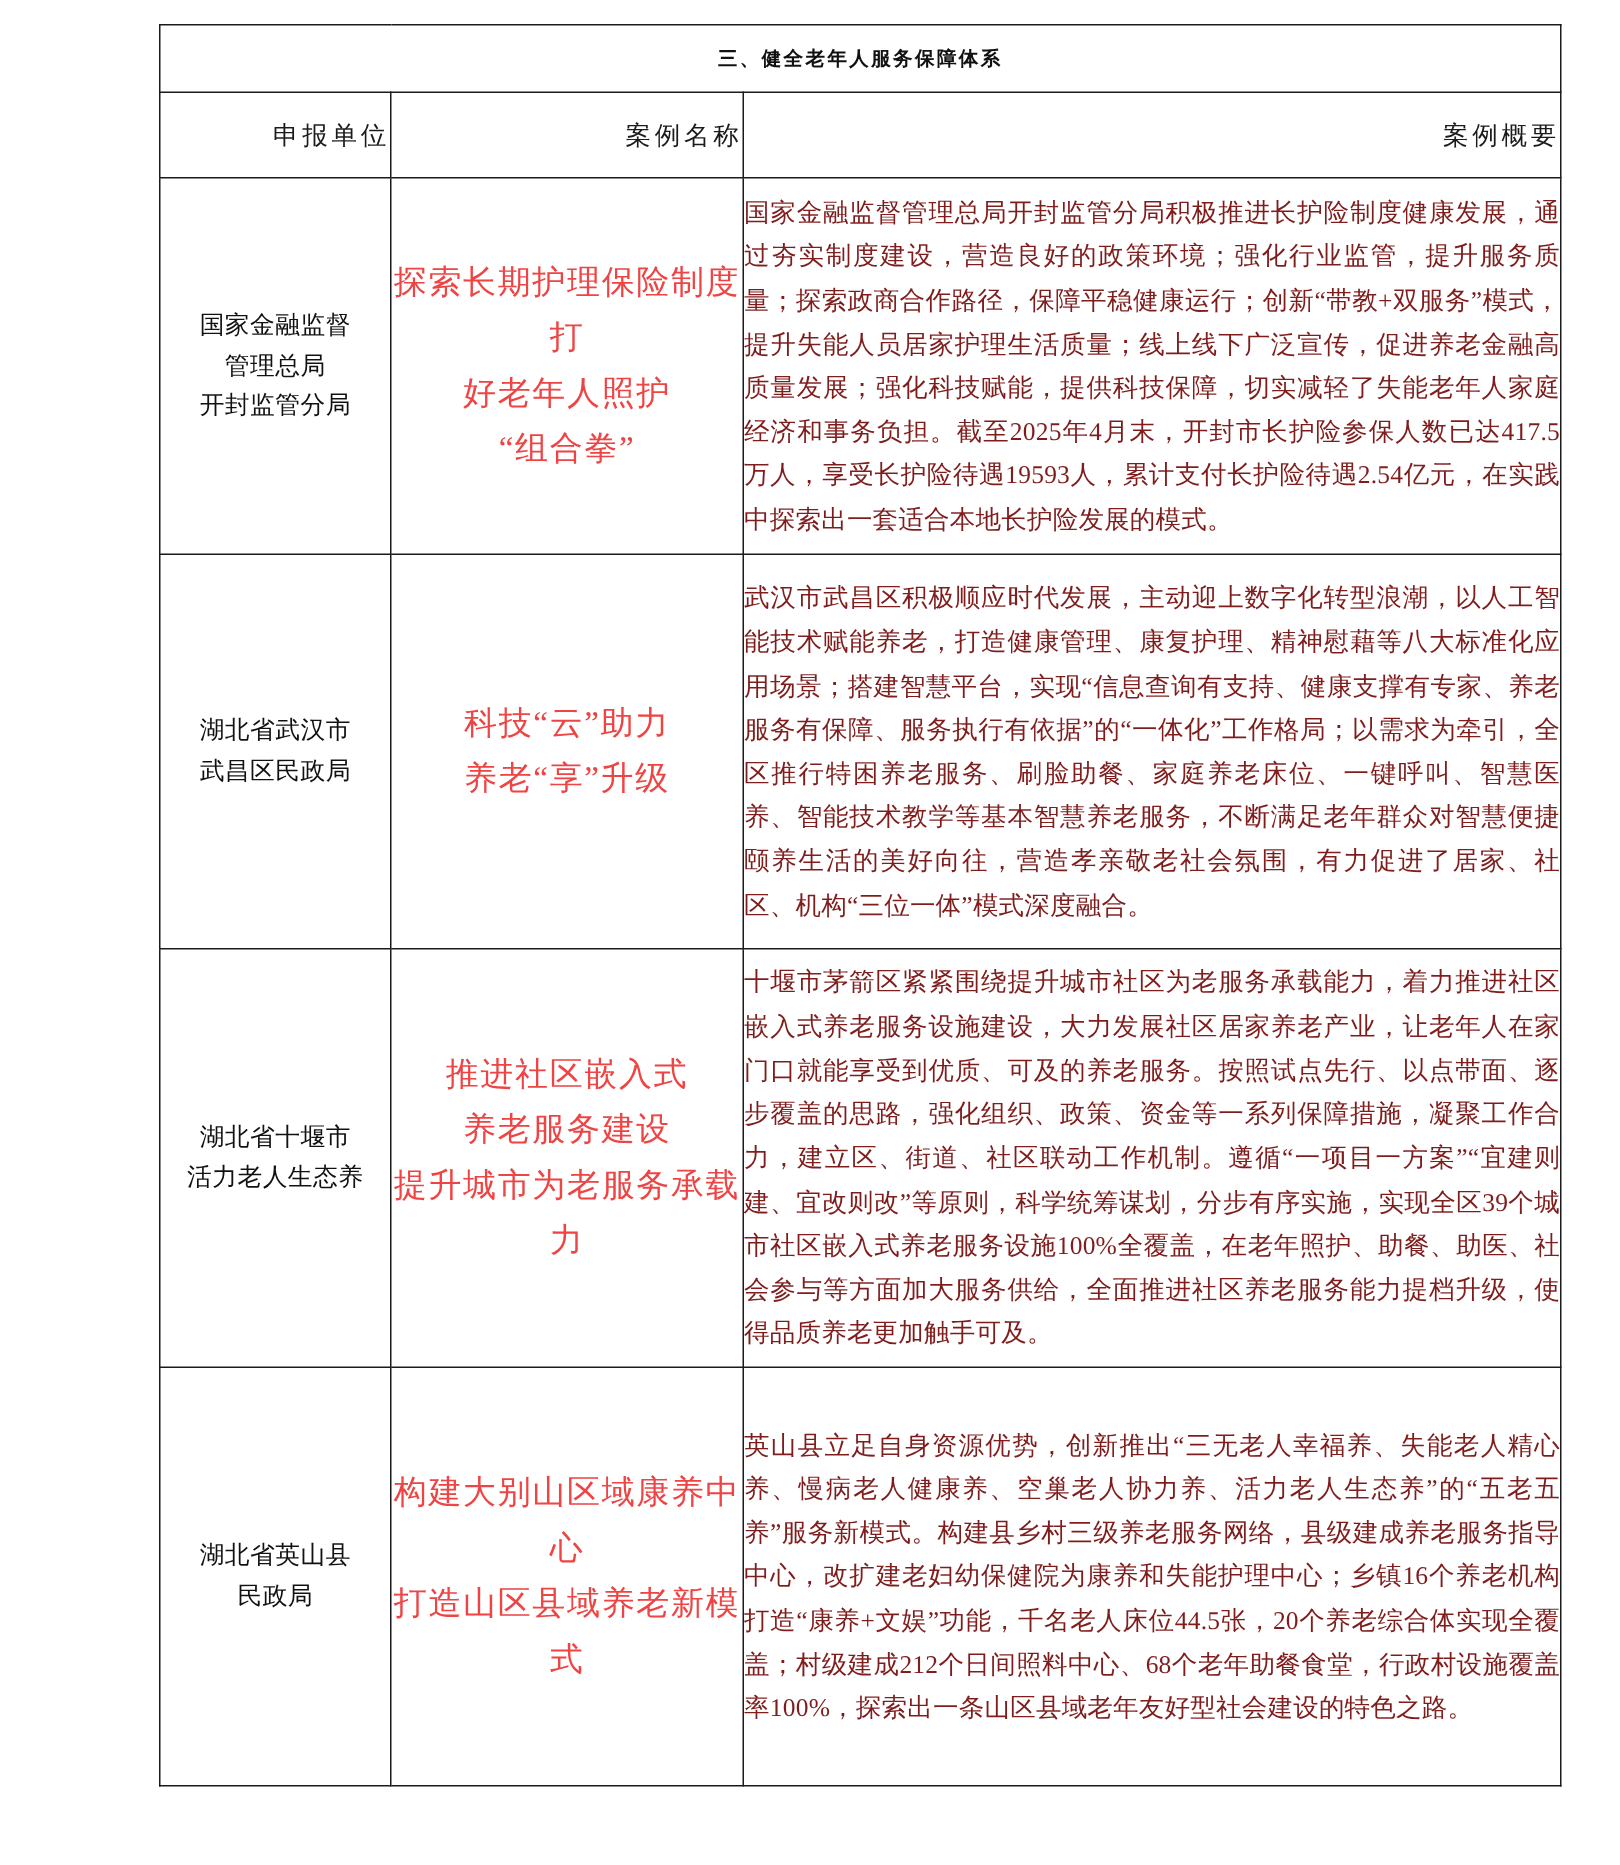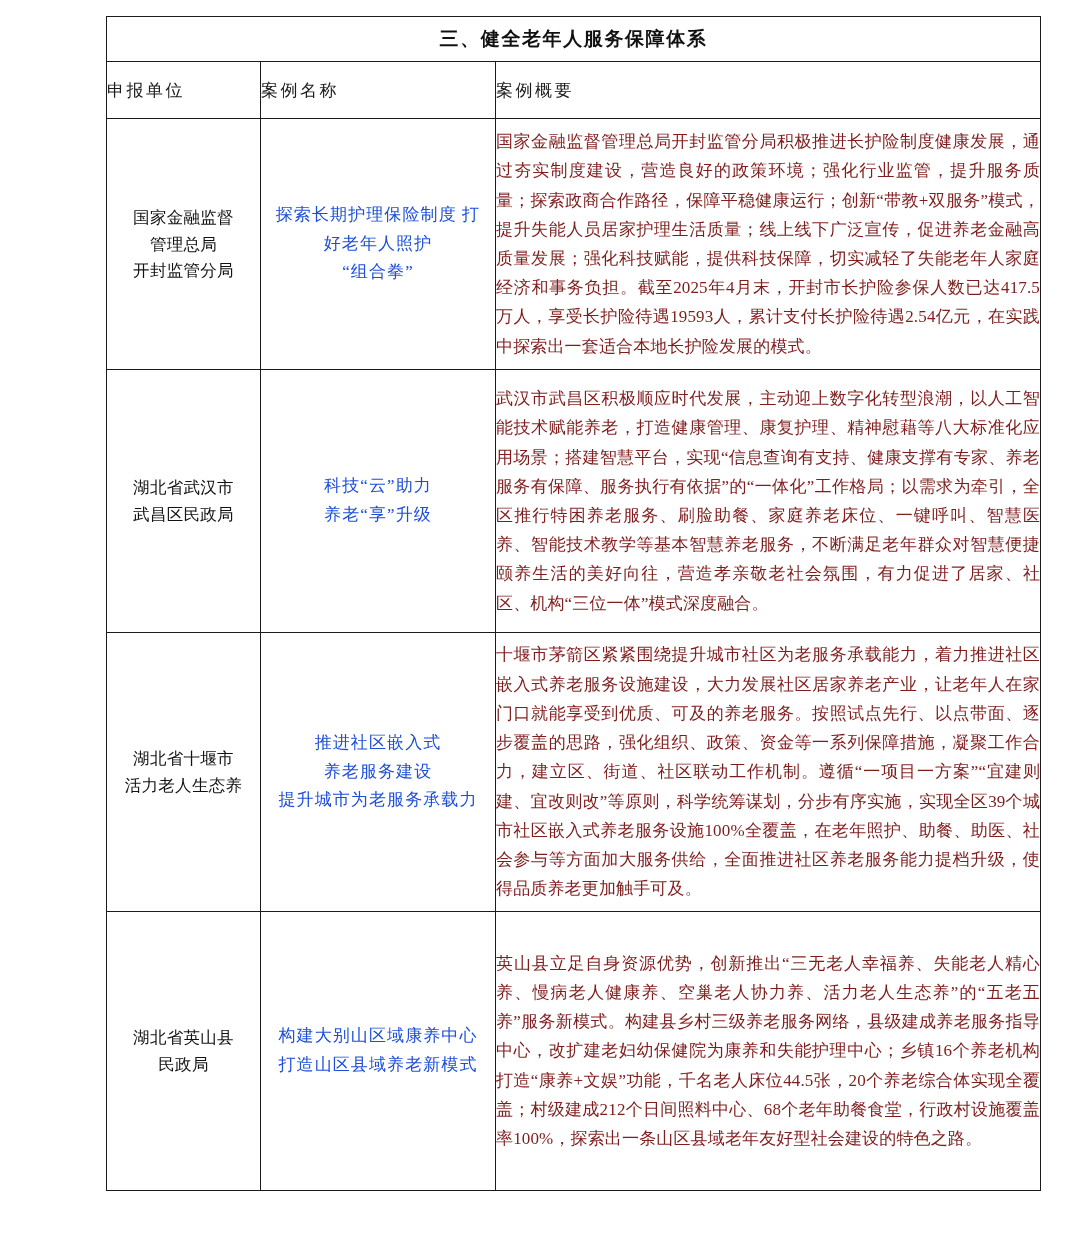--- a/index.html
+++ b/index.html
@@ -41,30 +41,30 @@
   }
 
   
   .title-cell {
     height: 44px;
     text-align: center;
     vertical-align: middle;
   }
   .title-text {
     font-family: "Liberation Serif", "DejaVu Serif", serif;
-    font-size: 19px;
+    font-size: 13px;
     font-weight: 700;
     letter-spacing: 1.6px;
     color: #111111;
   }
 
   
   .header-cell {
     height: 56px;
-    text-align: left;
+    text-align: right;
     vertical-align: middle;
   }
   .header-text {
     font-family: "Liberation Serif", "DejaVu Serif", serif;
     font-size: 17px;
     font-weight: 400;
     letter-spacing: 2.5px;
     color: #1b1b1b;
   }
 
@@ -89,25 +89,25 @@
     white-space: pre-line;
   }
 
   .name-cell {
     text-align: center;
     vertical-align: middle;
     padding: 8px 14px;
   }
   .name-text {
     font-family: "Liberation Serif", "DejaVu Serif", serif;
-    font-size: 17px;
+    font-size: 22px;
     font-weight: 400;
     line-height: 1.68;
     letter-spacing: 1.1px;
-    color: #1d4ed8;
+    color: #ef4444;
     white-space: pre-line;
   }
 
   .summary-cell {
     text-align: justify;
     text-align-last: left;
     vertical-align: middle;
     padding: 14px 12px 14px 13px;
   }
   .summary-text {

